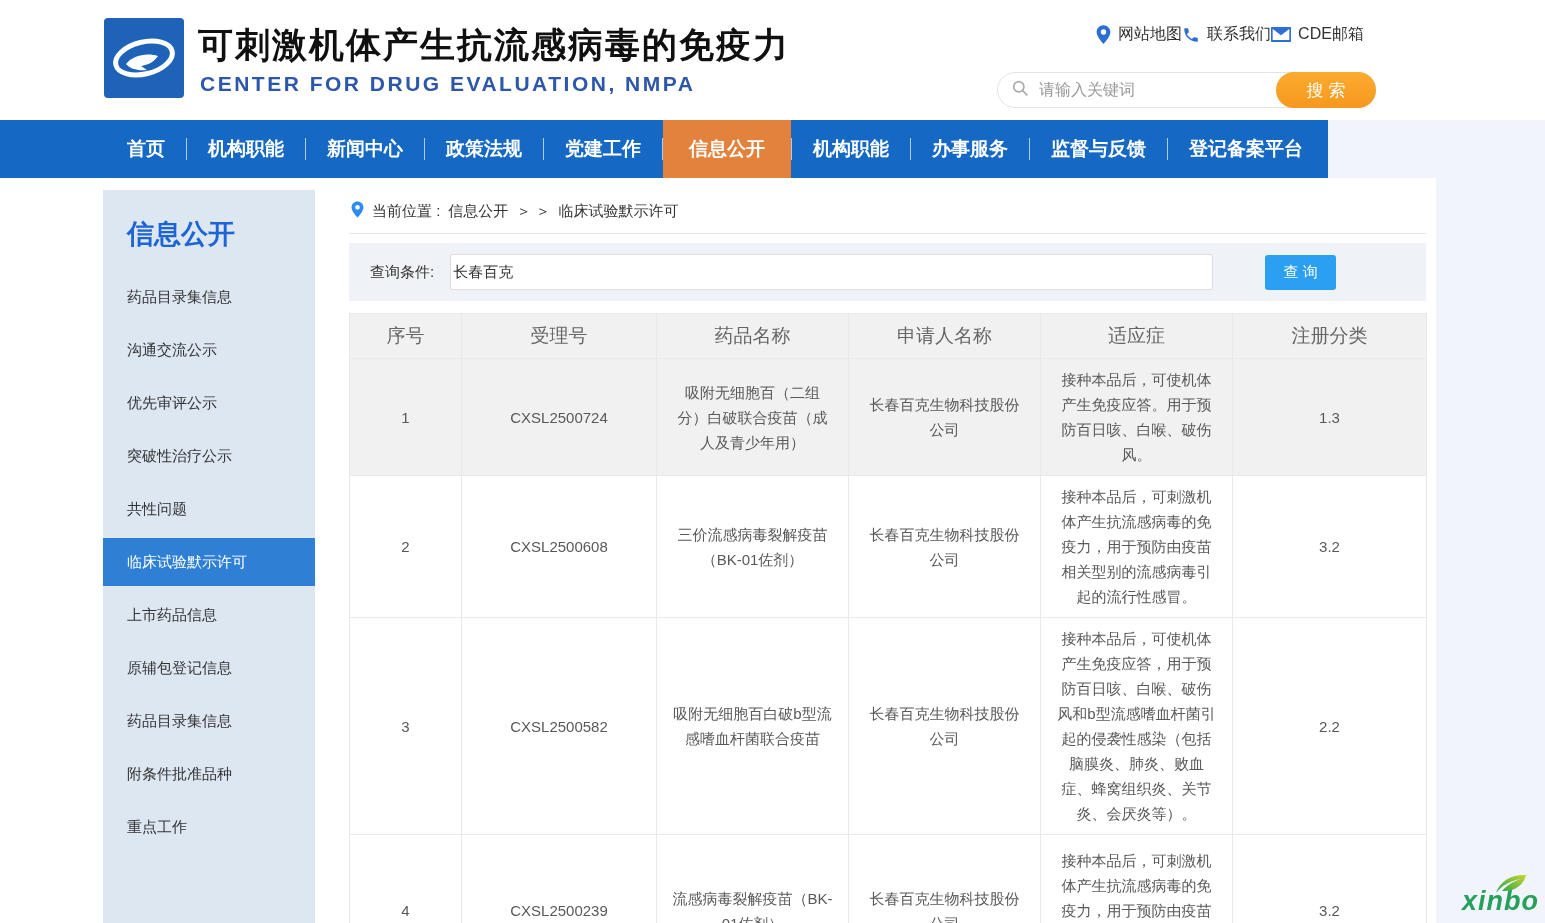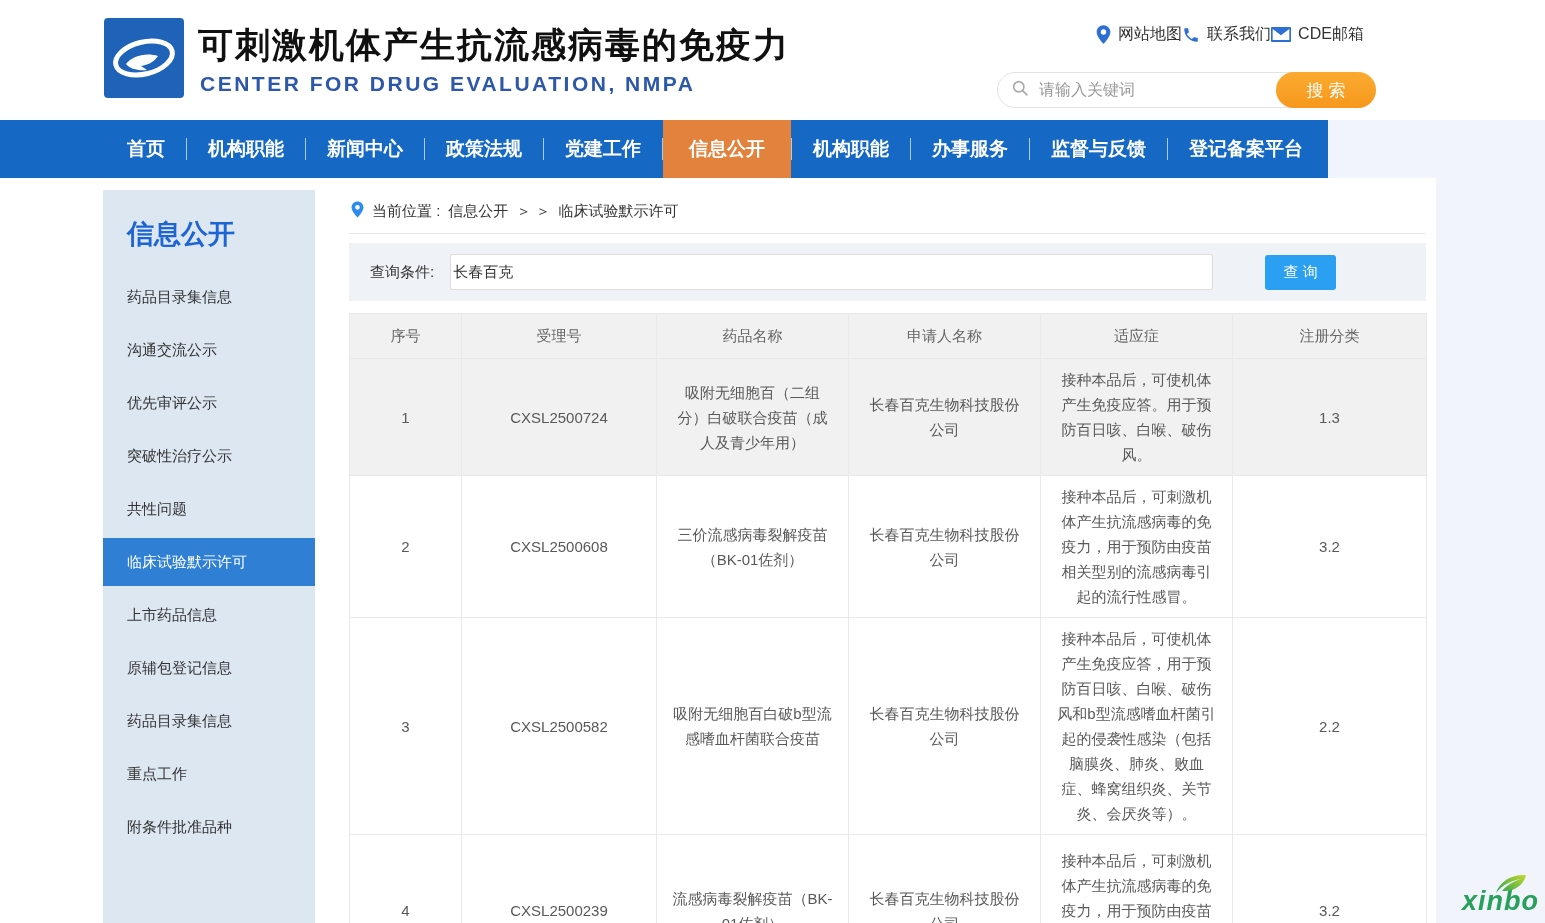--- a/index.html
+++ b/index.html
@@ -54,21 +54,21 @@
   .query-input { margin-left:16px; width:763px; height:36px; border:1px solid #dcdcdc;
     border-radius:2px; background:#fff; font-size:15px; color:#333; padding:0 2px;
     outline:none; font-family:inherit; }
   .query-btn { margin-left:52px; width:71px; height:35px; border:none; border-radius:3px;
     background:#2b9ff2; color:#fff; font-size:15px; cursor:pointer; font-family:inherit; }
 
   
   table.result { margin-top:12px; border-collapse:collapse; table-layout:fixed; width:1077px; }
   .result th, .result td { border:1px solid #e9e9e9; text-align:center; vertical-align:middle;
     font-weight:400; }
-  .result th { height:45px; background:#f1f1f1; font-size:15px; color:#666; }
+  .result th { height:45px; background:#f1f1f1; font-size:19px; color:#666; }
   .result td { font-size:15px; color:#595959; padding:8px 14px; line-height:25px; }
   tr.row-alt td { background:#f1f1f1; }
   .col-seq{width:112px}.col-no{width:195px}.col-drug{width:192px}
   .col-app{width:192px}.col-ind{width:192px}.col-reg{width:194px}
   .h-r1{height:105px}.h-r2{height:132px}.h-r3{height:198px}.h-r4{height:152px}
 
   
   .watermark { position:fixed; right:6px; bottom:6px; color:#27a05c; font-size:27px;
     font-weight:bold; font-style:italic; letter-spacing:1px; }
   .watermark .leaf { position:absolute; left:32px; top:-15px; }
@@ -154,22 +154,22 @@
     <div class="sidebar-title">信息公开</div>
     <div class="side-item">药品目录集信息</div>
     <div class="side-item">沟通交流公示</div>
     <div class="side-item">优先审评公示</div>
     <div class="side-item">突破性治疗公示</div>
     <div class="side-item">共性问题</div>
     <div class="side-item active">临床试验默示许可</div>
     <div class="side-item">上市药品信息</div>
     <div class="side-item">原辅包登记信息</div>
     <div class="side-item">药品目录集信息</div>
+    <div class="side-item">附条件批准品种</div>
     <div class="side-item">重点工作</div>
-    <div class="side-item">附条件批准品种</div>
   </aside>
 
   <main class="main-col">
 
     <div class="breadcrumb">
       <span>
         <svg width="13" height="17" viewBox="0 0 24 30">
             <path fill="#2b8bf0" d="M12 0C5.9 0 1 4.9 1 11c0 8 11 19 11 19s11-11 11-19C23 4.9 18.1 0 12 0zm0 15.3a4.3 4.3 0 1 1 0-8.6 4.3 4.3 0 0 1 0 8.6z"></path>
           </svg>
       </span>

